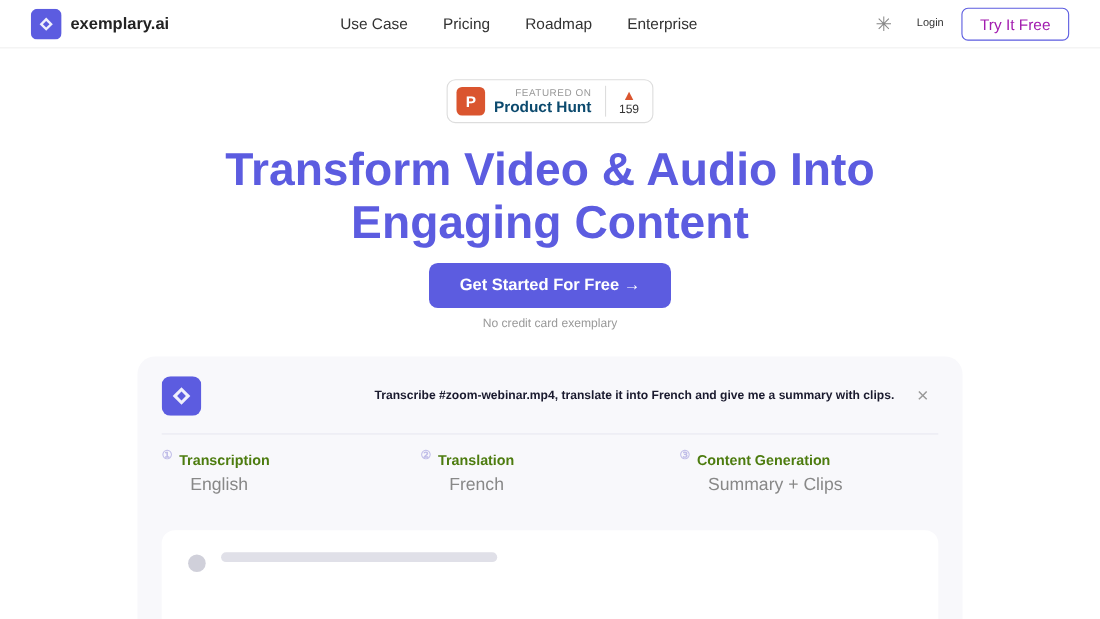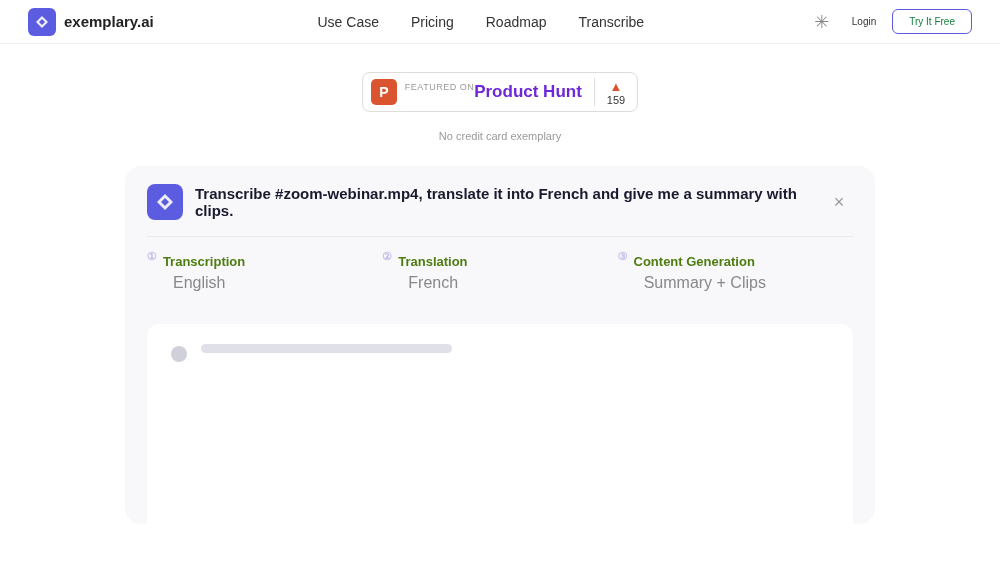--- a/index.html
+++ b/index.html
@@ -62,22 +62,22 @@
     }
     .btn-login {
       font-size: 10px;
       color: #333;
       background: none;
       border: none;
       cursor: pointer;
       font-weight: 500;
     }
     .btn-try {
-      font-size: 10px;
-      color: #15803d;
+      font-size: 14px;
+      color: #a21caf;
       background: none;
       border: 1.5px solid #5c5ce0;
       border-radius: 6px;
       padding: 6px 16px;
       cursor: pointer;
       font-weight: 500;
     }
 
     
     .hero {
@@ -107,33 +107,33 @@
       border-radius: 5px;
       display: flex;
       align-items: center;
       justify-content: center;
       color: white;
       font-size: 14px;
       font-weight: bold;
     }
     .ph-text {
       display: flex;
-      flex-direction: row;
-      align-items: flex-start;
+      flex-direction: column;
+      align-items: flex-end;
     }
     .ph-featured {
       font-size: 9px;
       color: #999;
       text-transform: uppercase;
       letter-spacing: 0.5px;
     }
     .ph-name {
-      font-size: 17px;
-      font-weight: 600;
-      color: #6d28d9;
+      font-size: 14px;
+      font-weight: 600;
+      color: #0c4a6e;
     }
     .ph-divider {
       width: 1px;
       height: 28px;
       background: #ddd;
       margin: 0 4px;
     }
     .ph-upvote {
       display: flex;
       flex-direction: column;
@@ -191,25 +191,25 @@
       align-items: center;
       gap: 12px;
       margin-bottom: 16px;
     }
     .demo-logo-icon {
       width: 36px;
       height: 36px;
       flex-shrink: 0;
     }
     .demo-prompt-text {
-      font-size: 15px;
+      font-size: 11px;
       font-weight: 600;
       color: #1a1a2e;
       flex: 1;
-      text-align: left;
+      text-align: right;
     }
     .demo-close {
       width: 28px;
       height: 28px;
       display: flex;
       align-items: center;
       justify-content: center;
       color: #999;
       font-size: 18px;
       cursor: pointer;
@@ -300,21 +300,21 @@
       <path d="M8 14 L14 8 L20 14 L14 20 Z" fill="white" opacity="0.9"></path>
       <path d="M11 14 L14 11 L17 14 L14 17 Z" fill="#5c5ce0"></path>
     </svg>
     <span class="logo-text">exemplary.ai</span>
   </a>
 
   <ul class="nav-links">
     <li><a>Use Case</a></li>
     <li><a>Pricing</a></li>
     <li><a>Roadmap</a></li>
-    <li><a>Transcribe</a></li>
+    <li><a>Enterprise</a></li>
   </ul>
 
   <div class="nav-right">
     <div class="nav-settings">✳</div>
     <button class="btn-login">Login</button>
     <button class="btn-try">Try It Free</button>
   </div>
 </nav>
 
 <div class="hero">
@@ -325,21 +325,23 @@
       <span class="ph-featured">FEATURED ON</span>
       <span class="ph-name">Product Hunt</span>
     </div>
     <div class="ph-divider"></div>
     <div class="ph-upvote">
       <span class="ph-arrow">▲</span>
       <span>159</span>
     </div>
   </div>
 
-
+  <h1 class="hero-title">Transform Video &amp; Audio Into Engaging Content</h1>
+
+  <button class="btn-cta">Get Started For Free →</button>
   <p class="no-card">No credit card exemplary</p>
 
   <div class="demo-card">
     <div class="demo-prompt-row">
       <svg class="demo-logo-icon" viewBox="0 0 36 36" fill="none">
         <rect width="36" height="36" rx="8" fill="#5c5ce0"></rect>
         <path d="M10 18 L18 10 L26 18 L18 26 Z" fill="white" opacity="0.9"></path>
         <path d="M14 18 L18 14 L22 18 L18 22 Z" fill="#5c5ce0"></path>
       </svg>
       <span class="demo-prompt-text">Transcribe #zoom-webinar.mp4, translate it into French and give me a summary with clips.</span>

